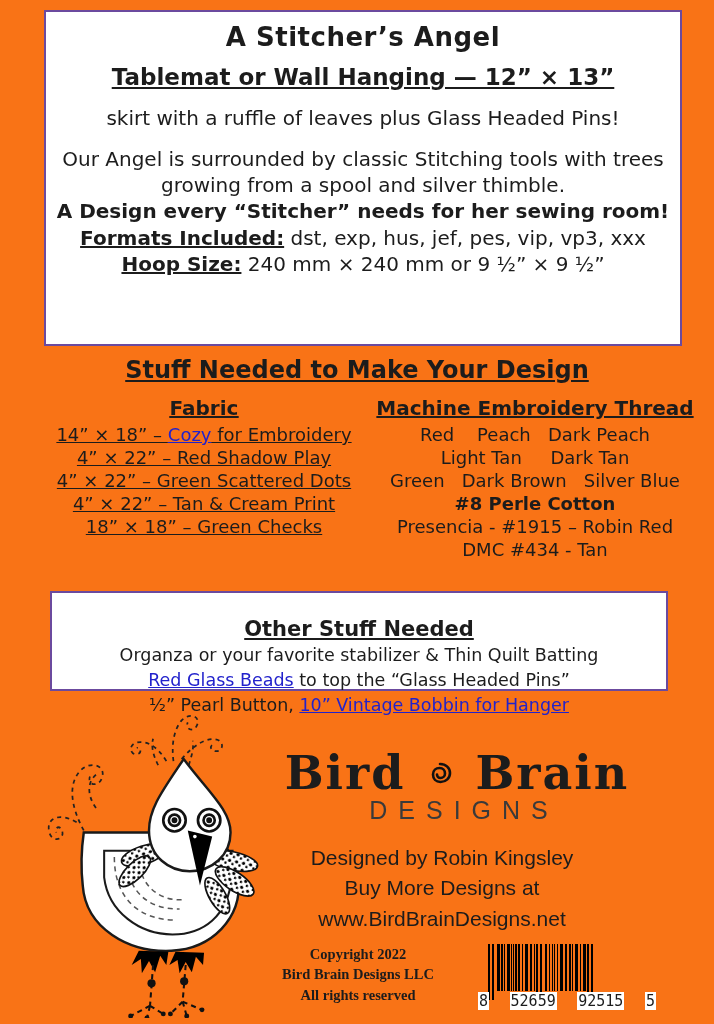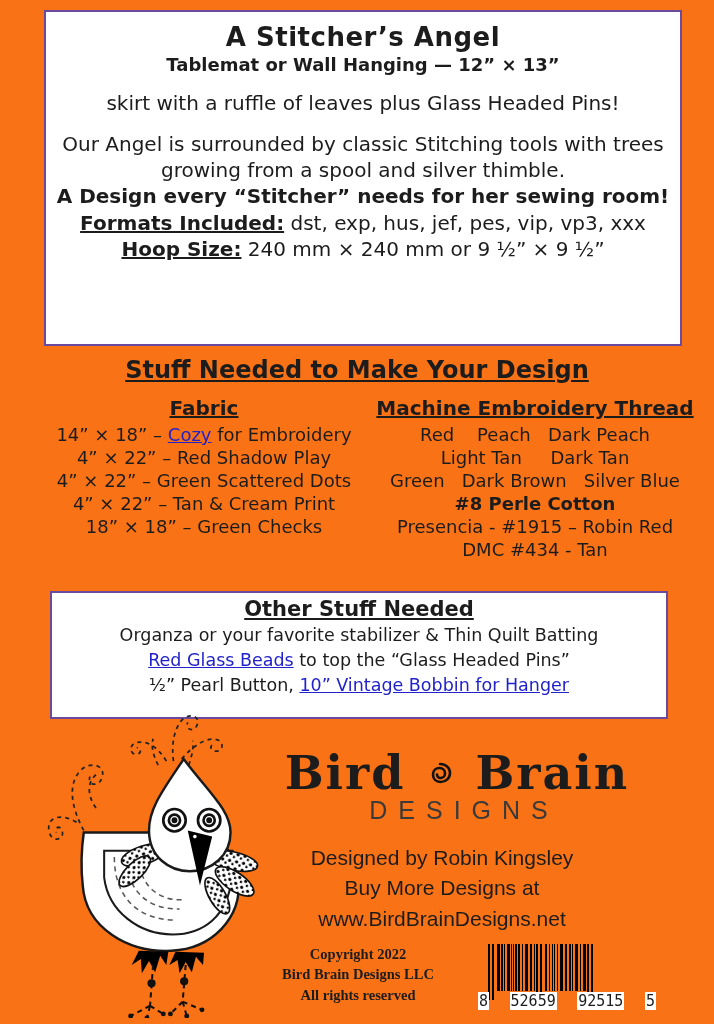--- a/index.html
+++ b/index.html
@@ -9,44 +9,44 @@
   }
   *{margin:0;padding:0;box-sizing:border-box;}
   body{background:#ffffff;font-family:"DejaVu Sans",sans-serif;color:var(--ink);}
   #page{position:relative;width:714px;height:1024px;background:#f97316;overflow:hidden;}
 
   .purple-box{position:absolute;border:2px solid var(--accent);background:#fff;text-align:center;}
 
   
   #top-box{left:44px;top:10px;width:638px;height:336px;padding-top:10px;}
   .title{font-size:26px;font-weight:bold;letter-spacing:.5px;}
-  .subtitle{font-size:18px;font-weight:bold;margin-top:2px;}
+  .subtitle{font-size:23px;font-weight:bold;margin-top:12px;text-decoration:underline;}
   .para{font-size:20px;line-height:1.3;margin-top:15px;}
   .para .ln{white-space:nowrap;}
   .bold-ln{font-weight:bold;}
   .spec-line{font-size:20px;margin-top:2px;}
   .spec-line:first-of-type{margin-top:16px;}
   .spec-label{font-weight:bold;text-decoration:underline;}
 
   
   #stuff-heading{position:absolute;left:0;top:356px;width:714px;text-align:center;
     font-size:24px;font-weight:bold;text-decoration:underline;}
 
   
   .col{position:absolute;text-align:center;}
-  #fabric-col{left:38px;top:396px;width:332px;}
+  #fabric-col{left:38px;top:396px;width:332px;text-decoration:underline;}
   #thread-col{left:374px;top:396px;width:322px;}
   .col-heading{font-size:20px;font-weight:bold;text-decoration:underline;margin-bottom:3px;}
   .col-line{font-size:18px;line-height:1.28;}
   .col-line.bold{font-weight:bold;}
   .col-line.small{font-size:15px;margin-top:1px;}
   .link{color:var(--link);text-decoration:underline;cursor:pointer;}
 
   
-  #other-box{left:50px;top:591px;width:618px;height:128px;padding-top:4px;}
+  #other-box{left:50px;top:591px;width:618px;height:100px;padding-top:24px;}
   #other-box .col-heading{font-size:21px;margin-bottom:2px;}
   #other-box .col-line{font-size:17.5px;line-height:1.42;}
 
   
   #logo{position:absolute;left:252px;top:746px;width:410px;text-align:center;}
   .logotype{font-family:"DejaVu Serif",serif;font-weight:bold;font-size:46px;
     letter-spacing:2px;display:flex;align-items:center;justify-content:center;gap:22px;}
   .logo-sub{font-family:"Liberation Sans",sans-serif;font-size:25px;letter-spacing:11px;
     color:#3a3a3a;margin-top:-4px;margin-left:14px;}
   #promo{position:absolute;left:262px;top:843px;width:360px;text-align:center;

